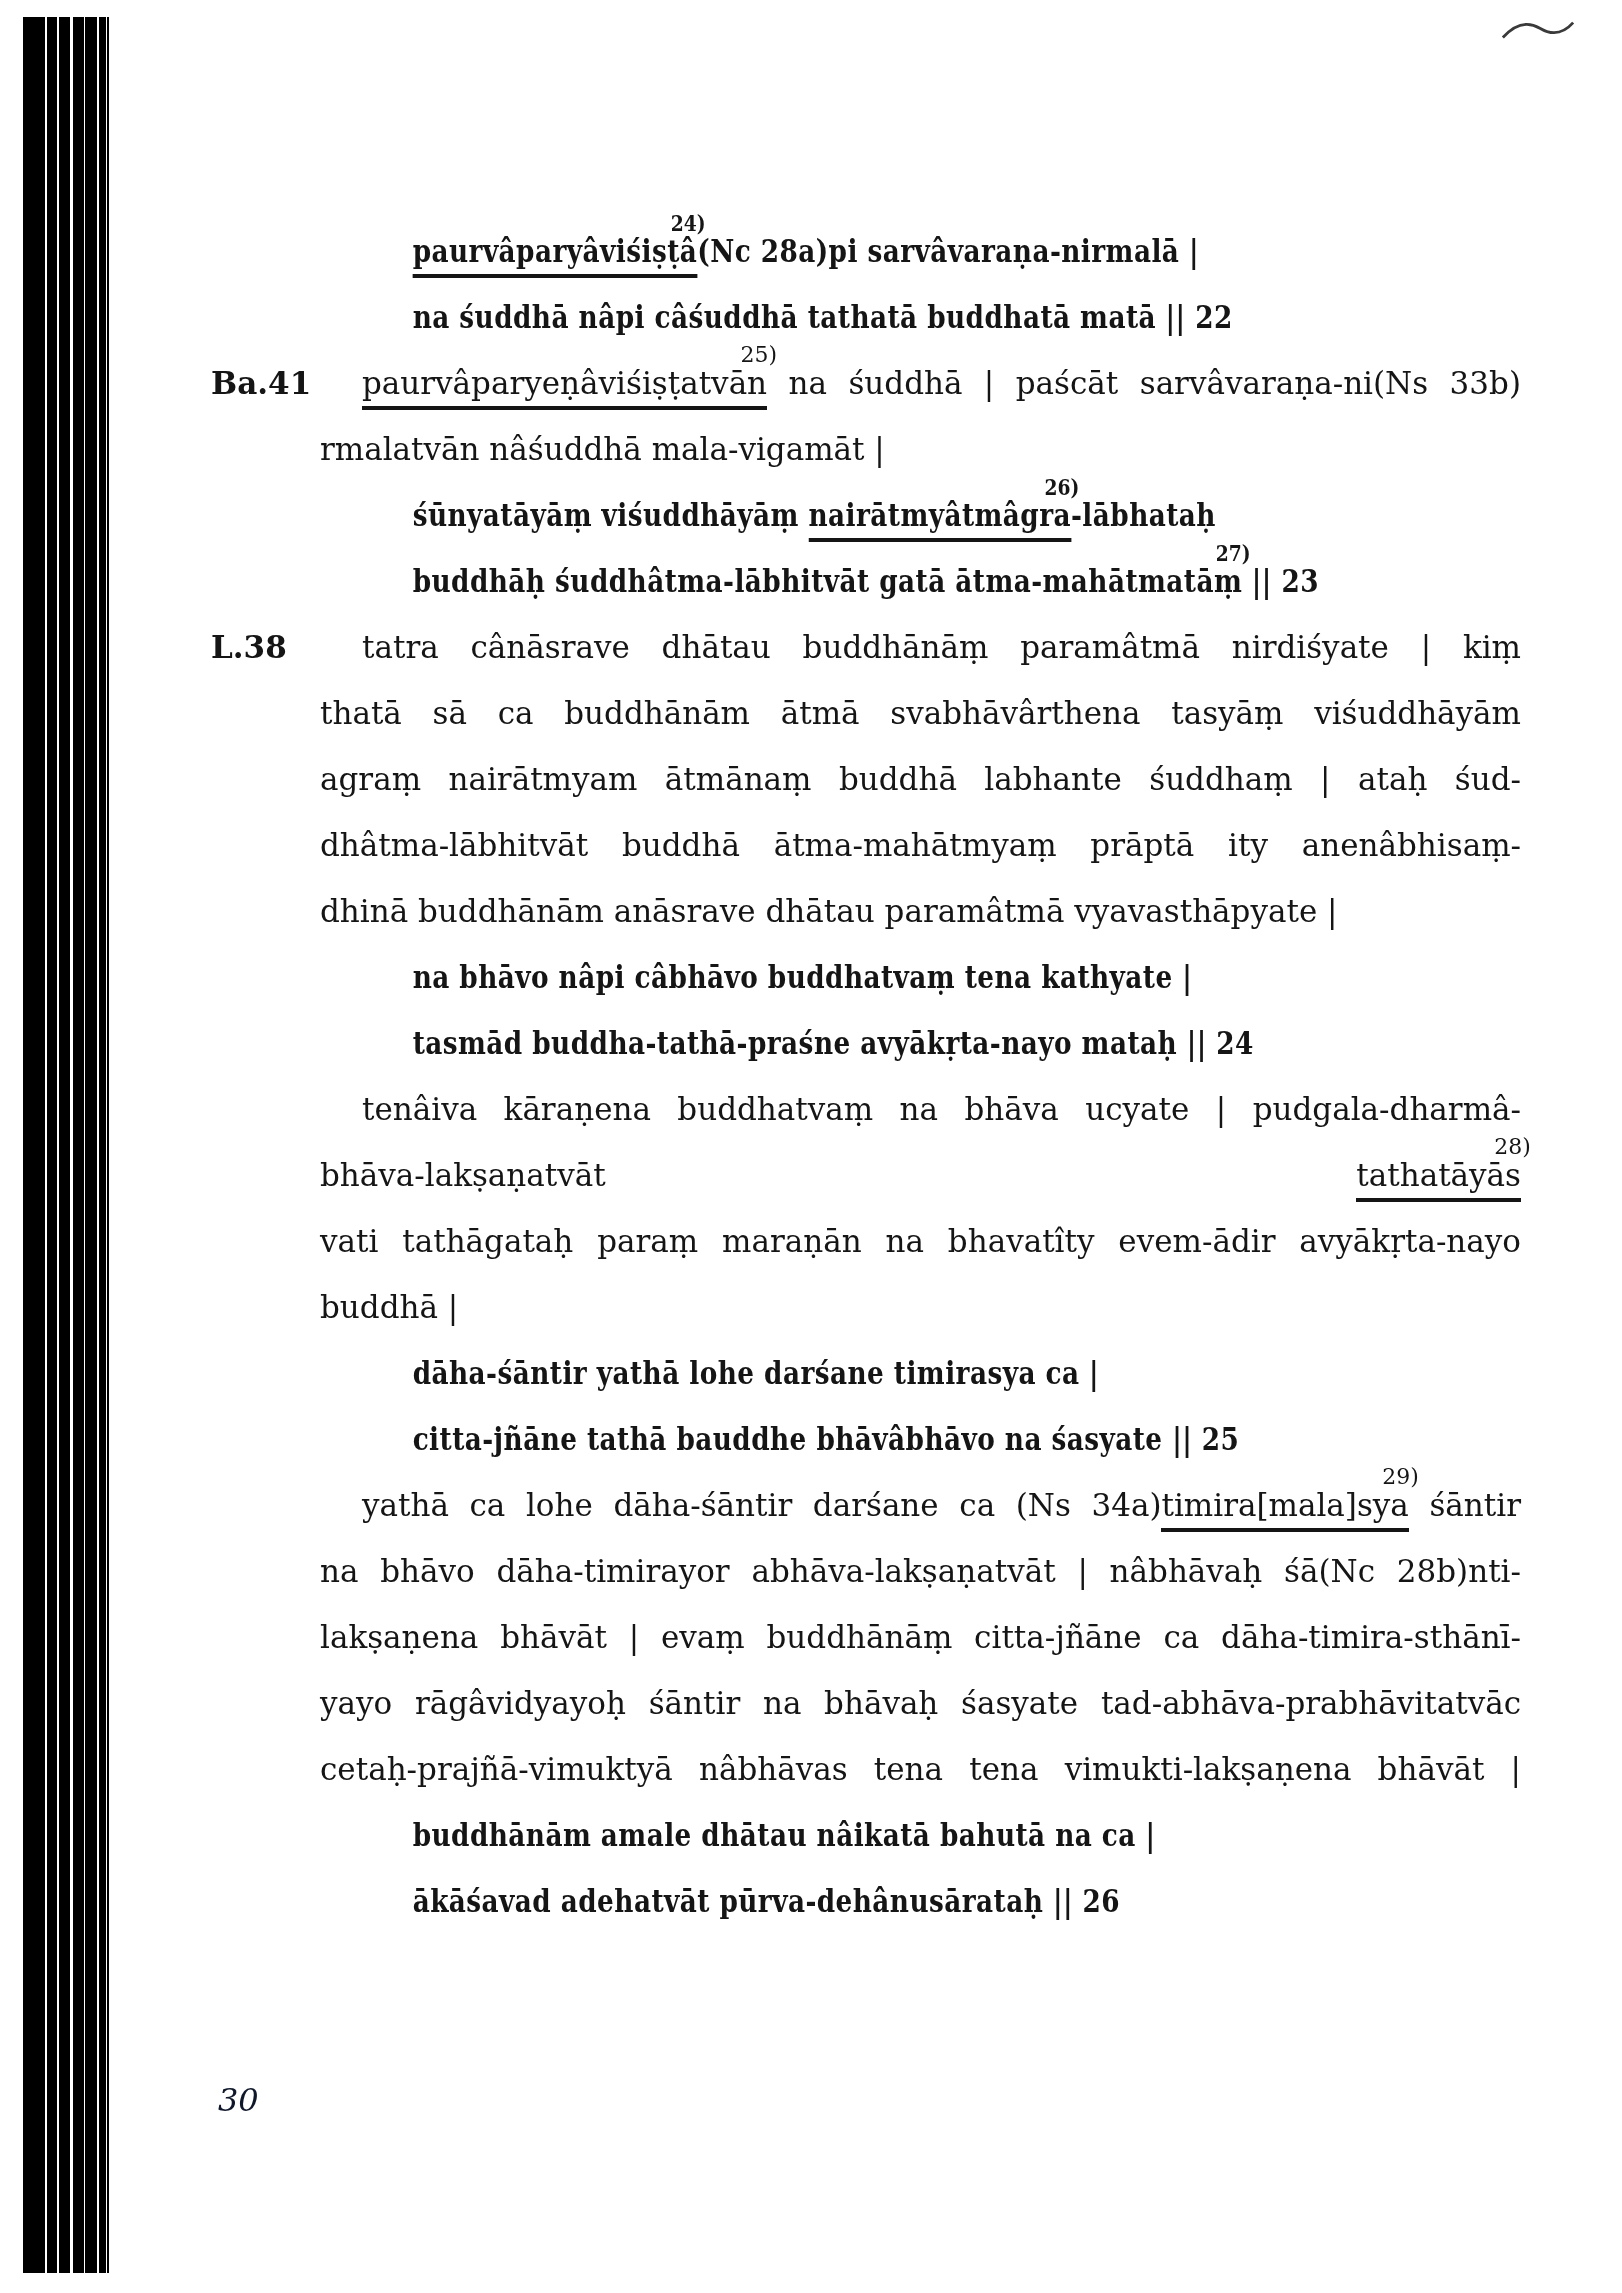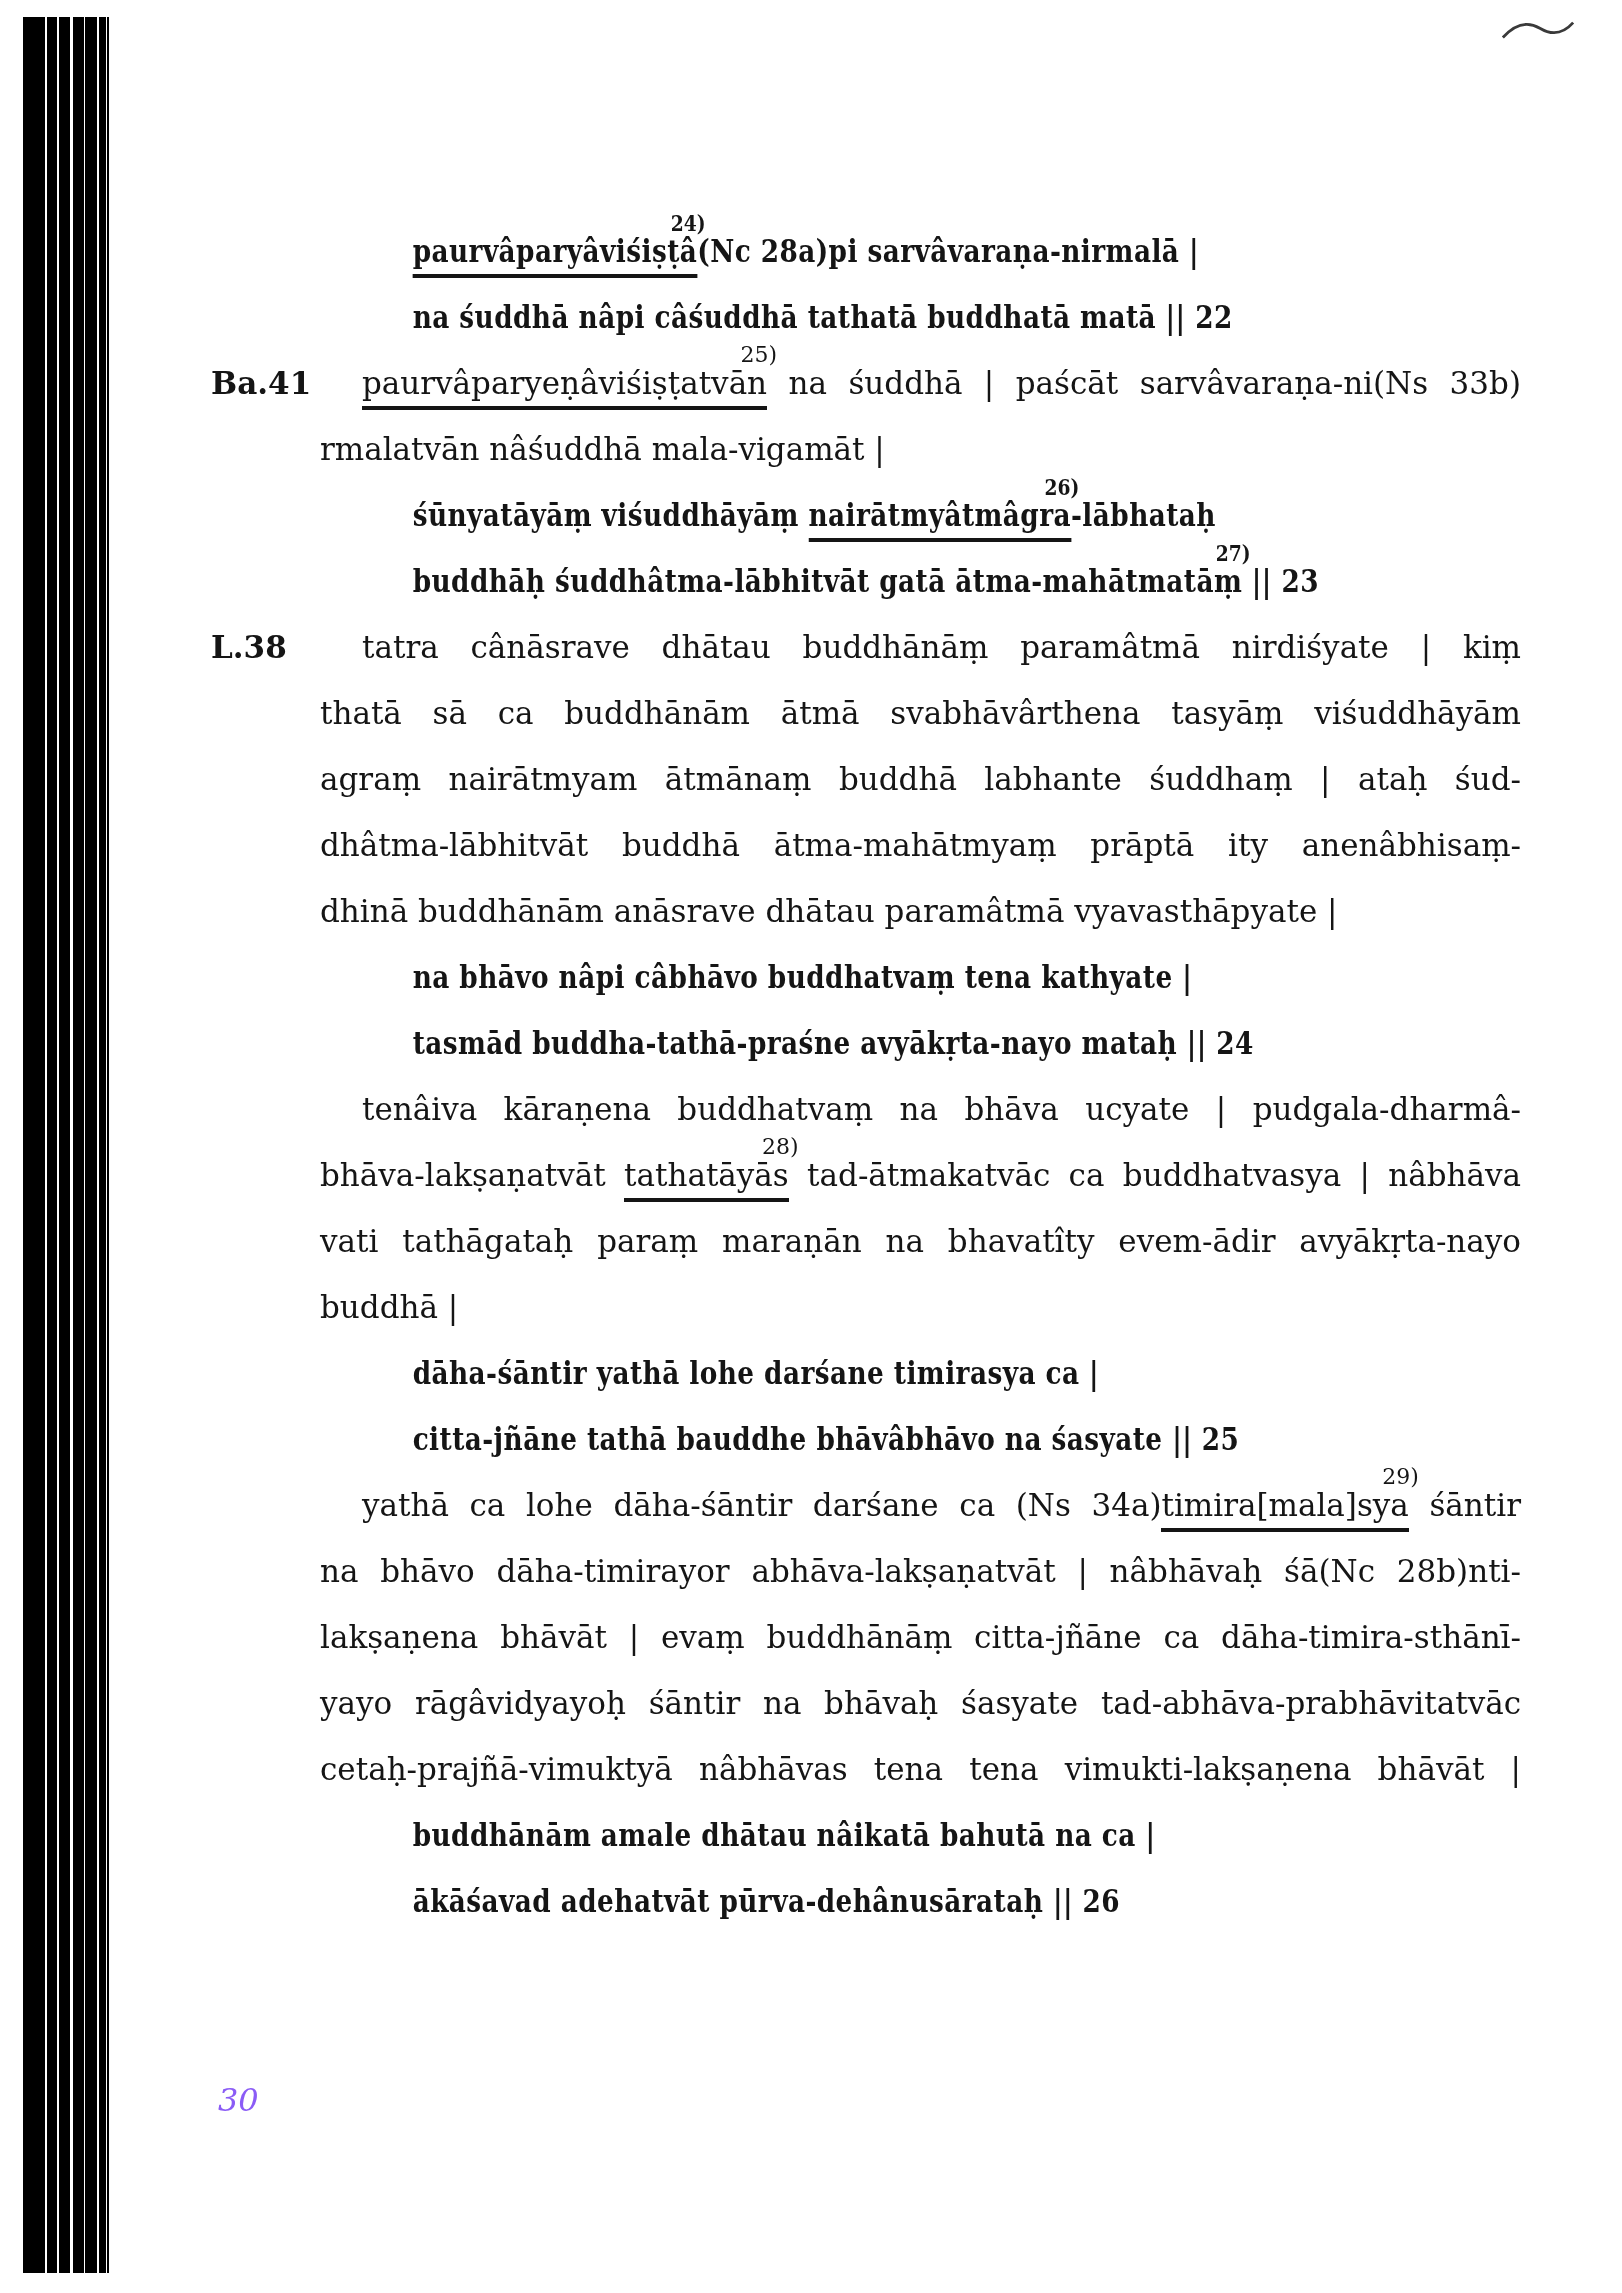--- a/index.html
+++ b/index.html
@@ -41,21 +41,21 @@
     position:absolute;top:-0.95em;right:-0.45em;
     font-size:22px;line-height:1;letter-spacing:0;
   }
   .margin-label{
     position:absolute;left:-109px;top:0;
     font-weight:bold;font-size:31px;letter-spacing:0;
     text-align:left;white-space:nowrap;
   }
   .pagenum{
     position:absolute;left:218px;top:2081px;
-    font-style:italic;font-size:32px;color:#8b5cf6;
+    font-style:italic;font-size:32px;color:#0f172a;
   }
 </style>
 </head>
 <body>
 
 <div class="binding"></div>
 
 <svg class="penmark" viewBox="0 0 80 34" xmlns="http://www.w3.org/2000/svg">
   <path d="M2,24 Q22,2 42,14 T78,8" stroke="#3a3a3a" stroke-width="3" fill="none"></path>
 </svg>
@@ -68,21 +68,21 @@
     <div class="line verse"><span class="seg">śūnyatāyāṃ viśuddhāyāṃ </span><span class="seg u">nairātmyâtmâgra<span class="fn">26)</span></span><span class="seg">-lābhataḥ</span></div>
     <div class="line verse"><span class="seg">buddhāḥ śuddhâtma-lābhitvāt gatā ātma-mahātmatāṃ<span class="fn">27)</span></span><span class="seg"> || 23</span></div>
     <div class="line prose indent fill"><span class="margin-label">L.38</span><span class="seg">tatra cânāsrave dhātau buddhānāṃ paramâtmā nirdiśyate | kiṃ</span></div>
     <div class="line prose fill"><span class="seg">thatā sā ca buddhānām ātmā svabhāvârthena tasyāṃ viśuddhāyām</span></div>
     <div class="line prose fill"><span class="seg">agraṃ nairātmyam ātmānaṃ buddhā labhante śuddhaṃ | ataḥ śud-</span></div>
     <div class="line prose fill"><span class="seg">dhâtma-lābhitvāt buddhā ātma-mahātmyaṃ prāptā ity anenâbhisaṃ-</span></div>
     <div class="line prose"><span class="seg">dhinā buddhānām anāsrave dhātau paramâtmā vyavasthāpyate |</span></div>
     <div class="line verse"><span class="seg">na bhāvo nâpi câbhāvo buddhatvaṃ tena kathyate |</span></div>
     <div class="line verse"><span class="seg">tasmād buddha-tathā-praśne avyākṛta-nayo mataḥ || 24</span></div>
     <div class="line prose indent fill"><span class="seg">tenâiva kāraṇena buddhatvaṃ na bhāva ucyate | pudgala-dharmâ-</span></div>
-    <div class="line prose fill"><span class="seg">bhāva-lakṣaṇatvāt </span><span class="seg u">tathatāyās<span class="fn">28)</span></span><span class="seg"> tad-ātmakatvāc ca buddhatvasya | nâbhāva</span></div>
+    <div class="line prose fill"><span class="seg">bhāva-lakṣaṇatvāt </span><span class="seg u">tathatāyās<span class="fn">28)</span></span></div>
     <div class="line prose fill"><span class="seg">vati tathāgataḥ paraṃ maraṇān na bhavatîty evem-ādir avyākṛta-nayo</span></div>
     <div class="line prose"><span class="seg">buddhā |</span></div>
     <div class="line verse"><span class="seg">dāha-śāntir yathā lohe darśane timirasya ca |</span></div>
     <div class="line verse"><span class="seg">citta-jñāne tathā bauddhe bhāvâbhāvo na śasyate || 25</span></div>
     <div class="line prose indent fill"><span class="seg">yathā ca lohe dāha-śāntir darśane ca (Ns 34a)</span><span class="seg u">timira[mala]sya<span class="fn">29)</span></span><span class="seg"> śāntir</span></div>
     <div class="line prose fill"><span class="seg">na bhāvo dāha-timirayor abhāva-lakṣaṇatvāt | nâbhāvaḥ śā(Nc 28b)nti-</span></div>
     <div class="line prose fill"><span class="seg">lakṣaṇena bhāvāt | evaṃ buddhānāṃ citta-jñāne ca dāha-timira-sthānī-</span></div>
     <div class="line prose fill"><span class="seg">yayo rāgâvidyayoḥ śāntir na bhāvaḥ śasyate tad-abhāva-prabhāvitatvāc</span></div>
     <div class="line prose fill"><span class="seg">cetaḥ-prajñā-vimuktyā nâbhāvas tena tena vimukti-lakṣaṇena bhāvāt |</span></div>
     <div class="line verse"><span class="seg">buddhānām amale dhātau nâikatā bahutā na ca |</span></div>

